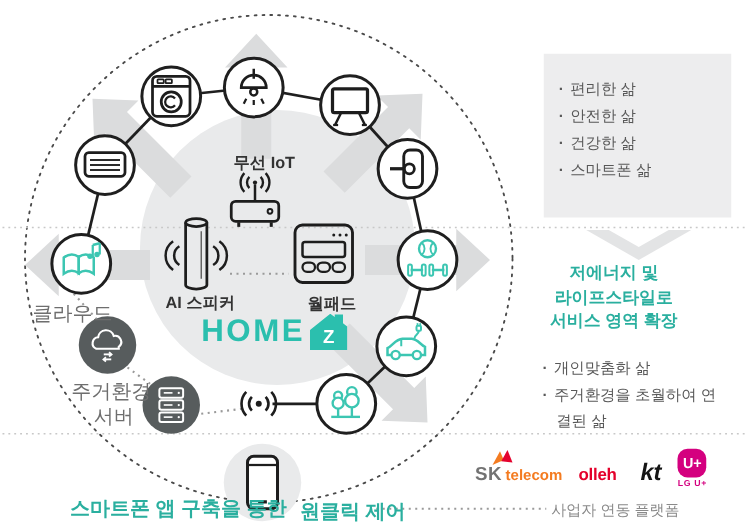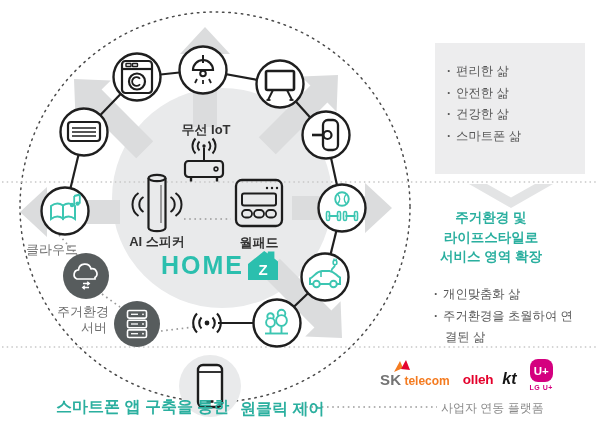--- a/index.html
+++ b/index.html
@@ -1,23 +1,23 @@
 <!DOCTYPE html>
 <html><head>
 <meta charset="utf-8">
 <style>
   html,body{margin:0;padding:0;background:#fff;}
   .stage{position:relative;width:600px;height:423px;background:#fff;overflow:hidden;
          font-family:"Liberation Sans","DejaVu Sans",sans-serif;}
   svg{position:absolute;left:0;top:0;}
   .lbl{position:absolute;white-space:nowrap;}
   .lbl-dark{font-size:13px;font-weight:700;color:#333;}
-  .lbl-gray{font-size:13px;color:#6e6e6e;}
+  .lbl-gray{font-size:16px;color:#6e6e6e;}
   .lbl-teal{font-size:16px;font-weight:700;color:#2aaf9f;}
-  .center{text-align:center;}
+  .center{text-align:right;}
   .right{text-align:right;}
   .block span{display:block;}
 
   
   .homez{position:absolute;left:161px;top:251px;display:flex;align-items:center;gap:4px;}
   .homez-text{font-size:25px;font-weight:600;letter-spacing:2px;color:#2bbfae;line-height:1;}
   .homez-badge{position:relative;width:30px;height:29px;display:inline-block;}
   .homez-badge .house{position:absolute;inset:0;background:#2bbfae;
       clip-path:polygon(0% 45%,54% 0%,66% 9%,66% 2%,88% 2%,88% 26%,100% 36%,100% 100%,0% 100%);}
   .homez-badge b{position:absolute;inset:0;display:flex;align-items:center;justify-content:center;
@@ -36,21 +36,21 @@
 
   
   .logos{position:absolute;left:380px;top:356px;width:188px;height:38px;
       display:flex;align-items:center;gap:13px;}
   .logo-sk{position:relative;display:flex;align-items:baseline;padding-top:8px;}
   .logo-sk .sk{font-size:15px;font-weight:800;color:#737373;letter-spacing:.3px;}
   .logo-sk .tel{font-size:12px;font-weight:600;color:#f47b20;margin-left:3px;}
   .logo-sk .wing{position:absolute;left:13px;top:-3px;}
   .logo-kt{display:flex;align-items:baseline;padding-top:8px;}
   .logo-kt .olleh{font-size:13.5px;font-weight:800;color:#e4002b;letter-spacing:-.2px;}
-  .logo-kt .kt{font-size:16px;font-weight:800;font-style:italic;color:#151515;margin-left:9px;line-height:.9;}
+  .logo-kt .kt{font-size:19px;font-weight:800;font-style:italic;color:#151515;margin-left:19px;line-height:.9;}
   .logo-lg{display:flex;flex-direction:column;align-items:center;gap:2px;}
   .logo-lg .mark{width:23px;height:23px;border-radius:8px;background:#d4007f;color:#fff;
       display:flex;align-items:center;justify-content:center;font-size:11.5px;font-weight:800;}
   .logo-lg .txt{font-size:7px;font-weight:800;color:#d4007f;letter-spacing:.5px;}
   .op-caption{position:absolute;left:441px;top:400px;font-size:12px;color:#8a8a8a;}
 </style>
 </head>
 <body>
 
 <div class="stage">
@@ -298,21 +298,21 @@
 <div class="panel-basic">
   <ul class="dot-list">
     <li>편리한 삶</li>
     <li>안전한 삶</li>
     <li>건강한 삶</li>
     <li>스마트폰 삶</li>
   </ul>
 </div>
 
 <div class="pe-title block">
-  <span>주거환경 및</span>
+  <span>저에너지 및</span>
   <span>라이프스타일로</span>
   <span>서비스 영역 확장</span>
 </div>
 <ul class="dot-list pe-list">
   <li>개인맞춤화 삶</li>
   <li>주거환경을 초월하여 연결된 삶</li>
 </ul>
 
 <div class="lbl lbl-teal" style="left:56px;top:397px;">스마트폰 앱 구축을 통한</div>
 <div class="lbl lbl-teal" style="left:240px;top:399px;">원클릭 제어</div>

